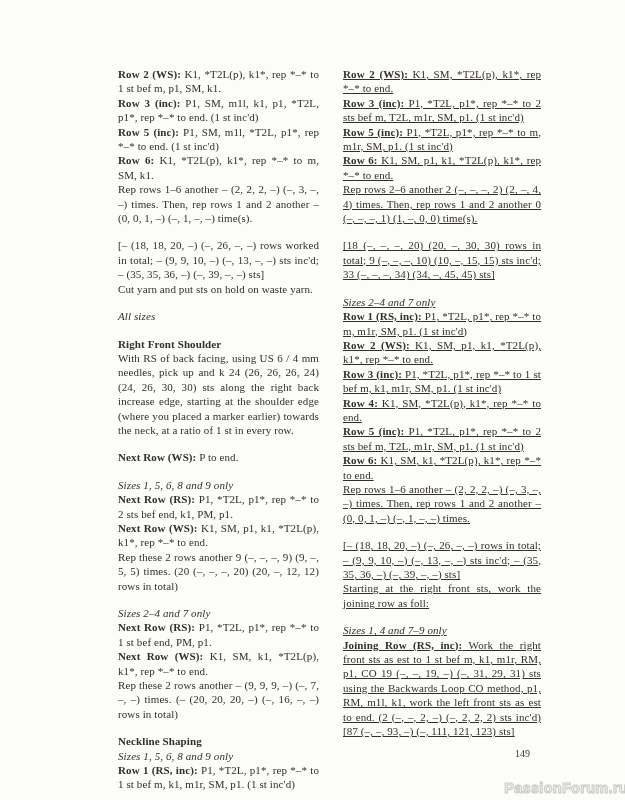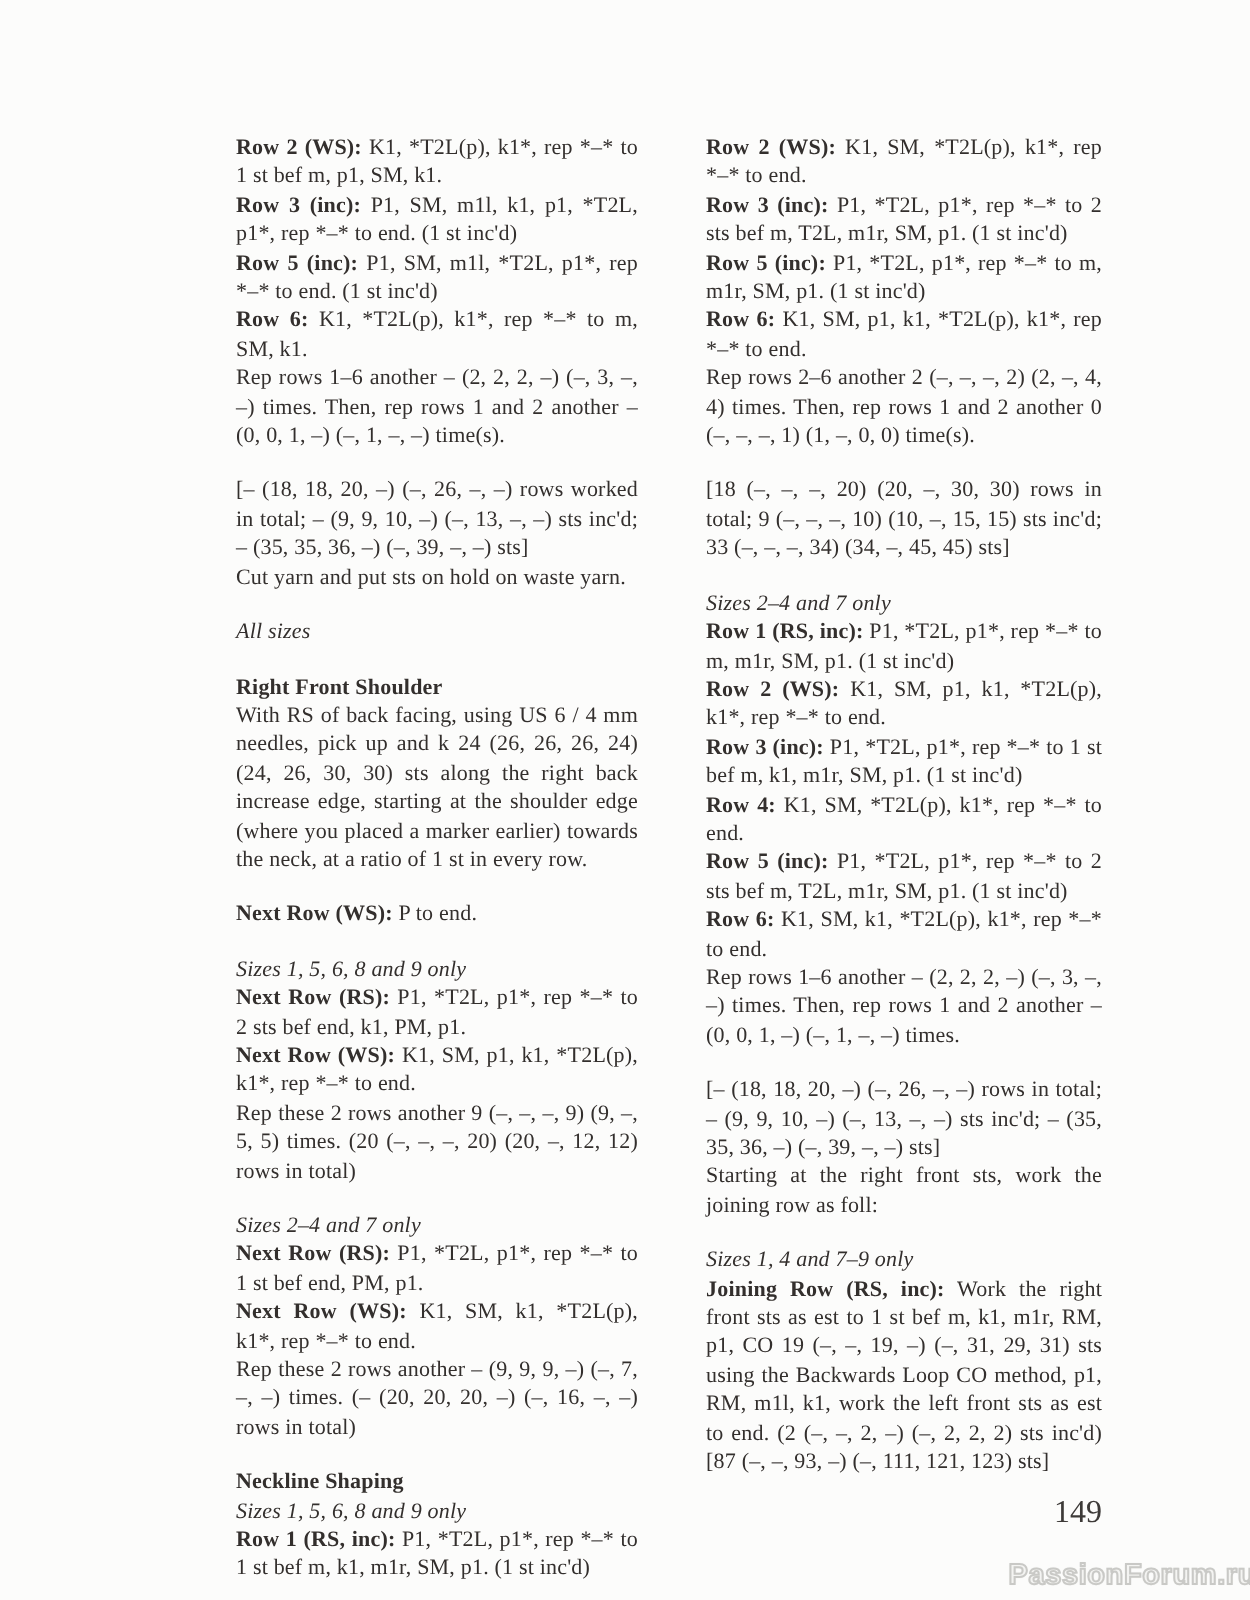--- a/index.html
+++ b/index.html
@@ -17,32 +17,31 @@
   .col {
     position: absolute;
     top: 67px;
     font-size: 11px;
     line-height: 14.4px;
     color: #332f2d;
     text-align: justify;
     letter-spacing: 0.1px;
   }
   .col-left  { left: 118px; width: 201px; }
-  .col-right { left: 353px; width: 198px; }
+  .col-right { left: 343px; width: 198px; text-decoration: underline; }
   p.block { margin: 0; }
   p.block.space { margin-top: 13px; }
   p.block.h { font-weight: bold; }
   p.block.i { font-style: italic; }
   .lead { font-weight: bold; }
   .page-number {
     position: absolute;
     top: 748px; left: 515px;
     width: 36px;
-    text-align: right;
-    font-size: 16px;
+    font-size: 10px;
     color: #3d3a38;
   }
   .watermark {
     position: absolute;
     top: 780px; right: -3px;
     font-family: "Liberation Sans", "DejaVu Sans", sans-serif;
     font-weight: bold;
     font-size: 14.5px;
     letter-spacing: 0.3px;
     color: #f4f4f2;

